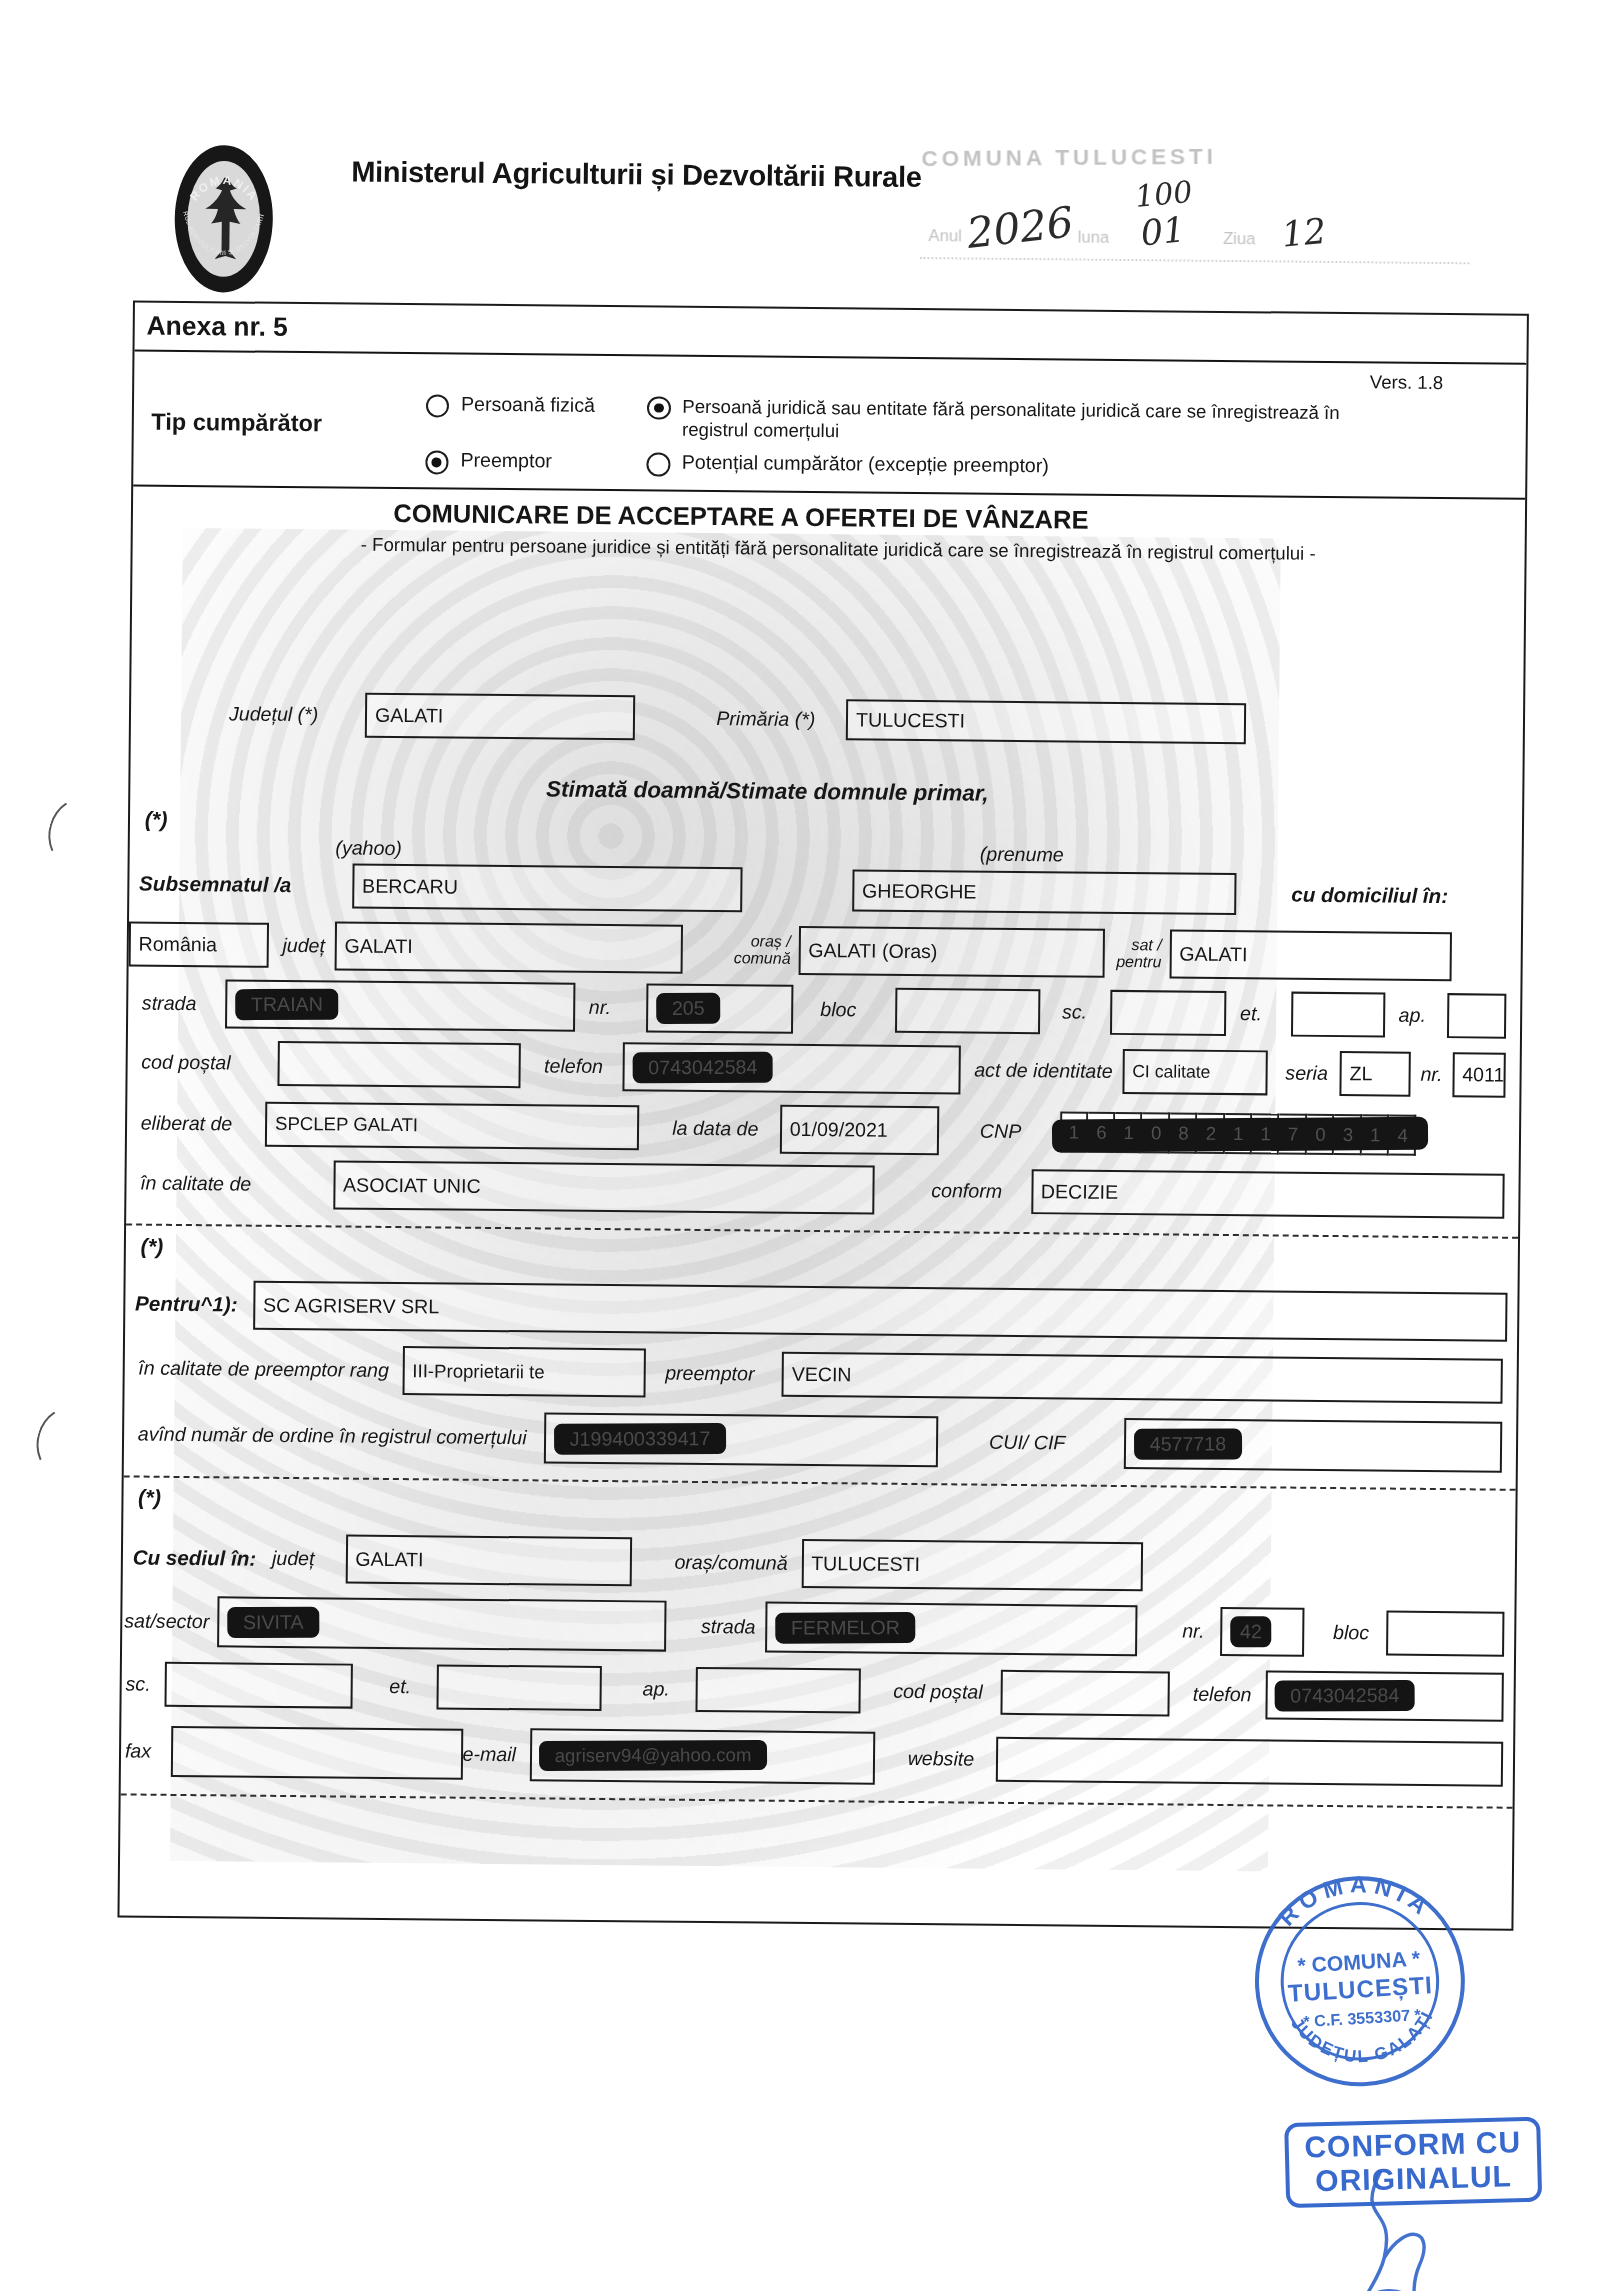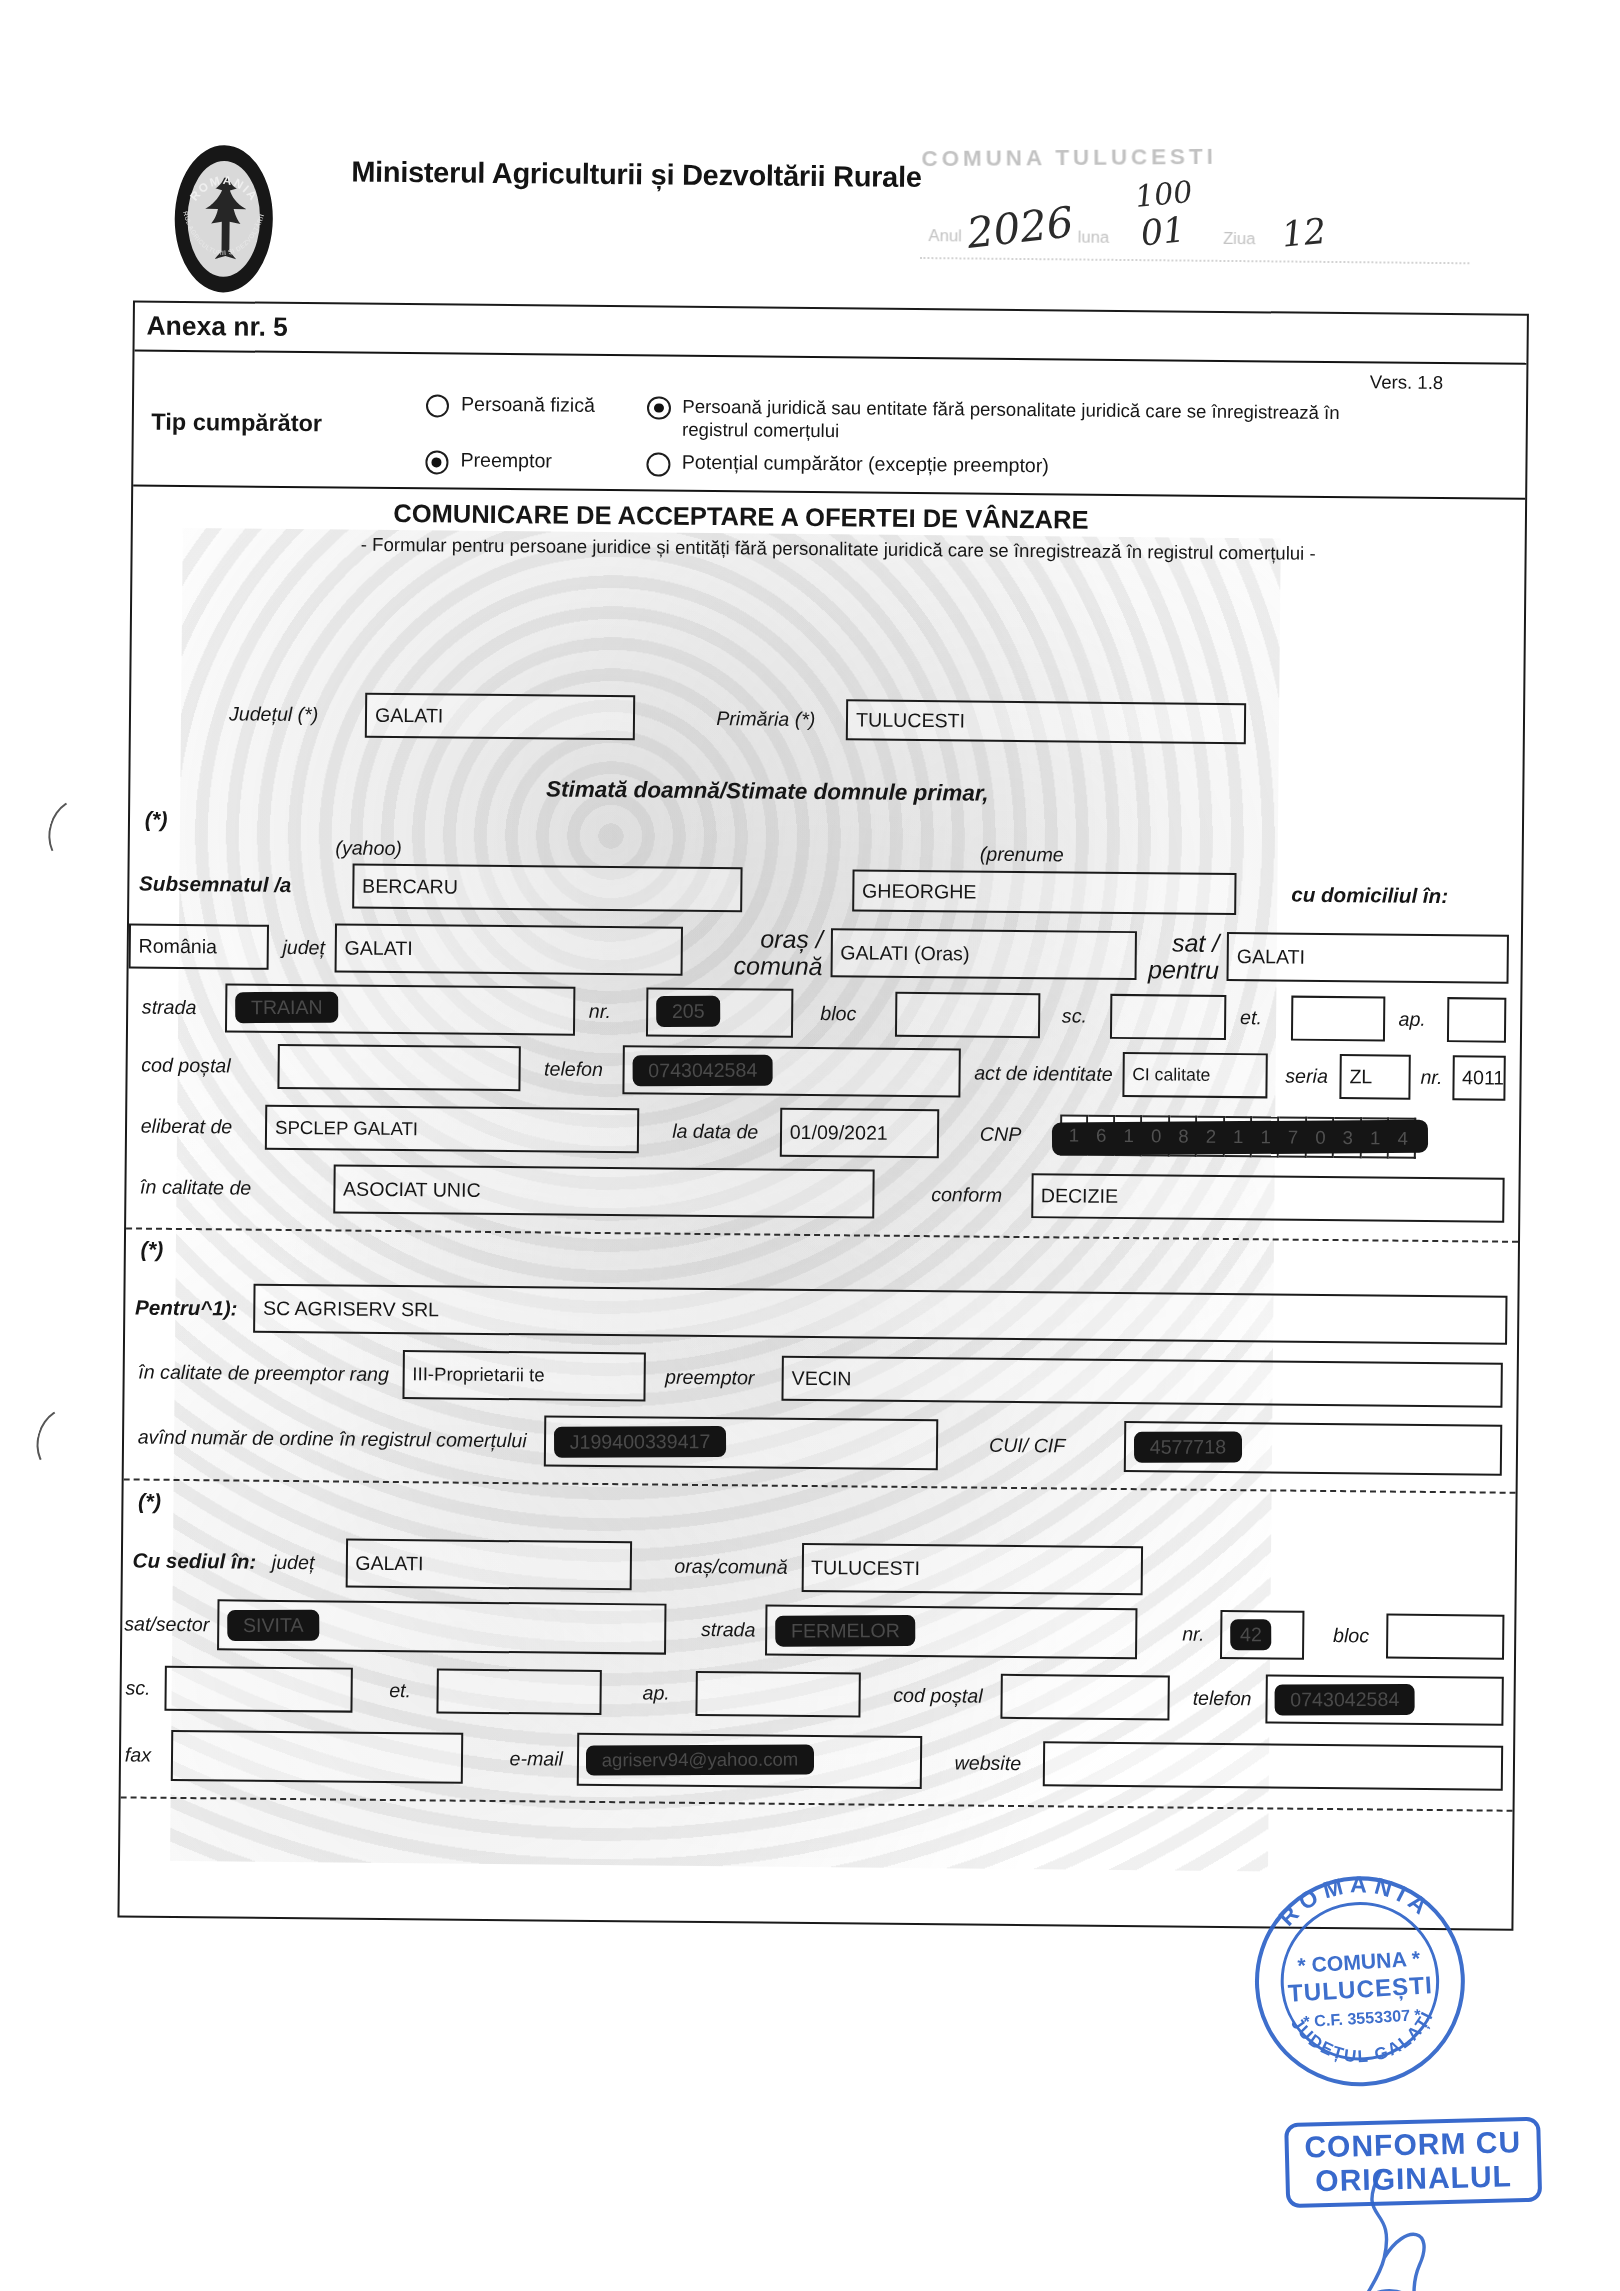--- a/index.html
+++ b/index.html
@@ -53,21 +53,21 @@
          border-radius:50%;background:#111;}
   .opt-label{font-size:19.6px;margin-left:11.8px;}
   .c1{width:186px;}
   .wide{width:716px;font-size:18.6px;line-height:1.25;}
   .title-block{margin-top:9.8px;text-align:center;padding-right:176px;font-size:25.5px;font-weight:bold;}
   .subtitle{margin-top:5.9px;text-align:center;padding:0 9.8px 0 29px;font-size:18.6px;}
 
   .row{display:flex;align-items:center;padding:0 13.7px;}
   .lbl{font-style:italic;font-size:19.6px;white-space:nowrap;flex:none;}
   .lbl.b{font-weight:bold;font-size:20.6px;}
-  .lbl.small2{line-height:1.05;font-size:25px;text-align:right;}
+  .lbl.small2{line-height:1.05;font-size:16px;text-align:right;}
   .box{border:2px solid #1b1b1b;height:45px;box-sizing:border-box;display:flex;align-items:center;
        padding-left:7.8px;font-size:19.6px;background:rgba(255,255,255,.35);flex:none;overflow:hidden;
        white-space:nowrap;}
   .redact{display:inline-block;background:#141414;color:#4a4a4a;padding:4.9px 15.7px;border-radius:7.8px;
           transform:rotate(-.8deg);font-size:19.6px;line-height:1.1;}
   .sep{border-top:2.9px dashed #2d2d2d;margin:15.7px 0 0 0;}
   .star{font-weight:bold;font-style:italic;font-size:21.6px;padding-left:14.7px;margin-top:7.8px;}
 
   
   .cnp{position:relative;display:flex;flex:none;}
@@ -372,21 +372,21 @@
       <div class="box" style="width:169px;margin-left:17.6px"></div>
       <span class="lbl" style="margin-left:23.5px">telefon</span>
       <div class="box" style="flex:1;margin-left:13.7px;height:49px">
             <span class="redact">0743042584</span>
           </div>
     </div>
 
     <div class="row" style="margin-top:15.7px;padding:0 9.8px 0 3.9px">
       <span class="lbl">fax</span>
       <div class="box" style="width:292px;margin-left:19.6px;height:51px"></div>
-      <span class="lbl" style="margin-left:47px">e-mail</span>
+      <span class="lbl" style="">e-mail</span>
       <div class="box" style="width:345px;margin-left:13.7px;height:53px">
             <span class="redact" style="font-size:18.6px">agriserv94@yahoo.com</span>
           </div>
       <span class="lbl" style="margin-left:33px">website</span>
       <div class="box" style="flex:1;margin-left:21.6px"></div>
     </div>
 
     <div class="sep"></div>
   </div>
 

